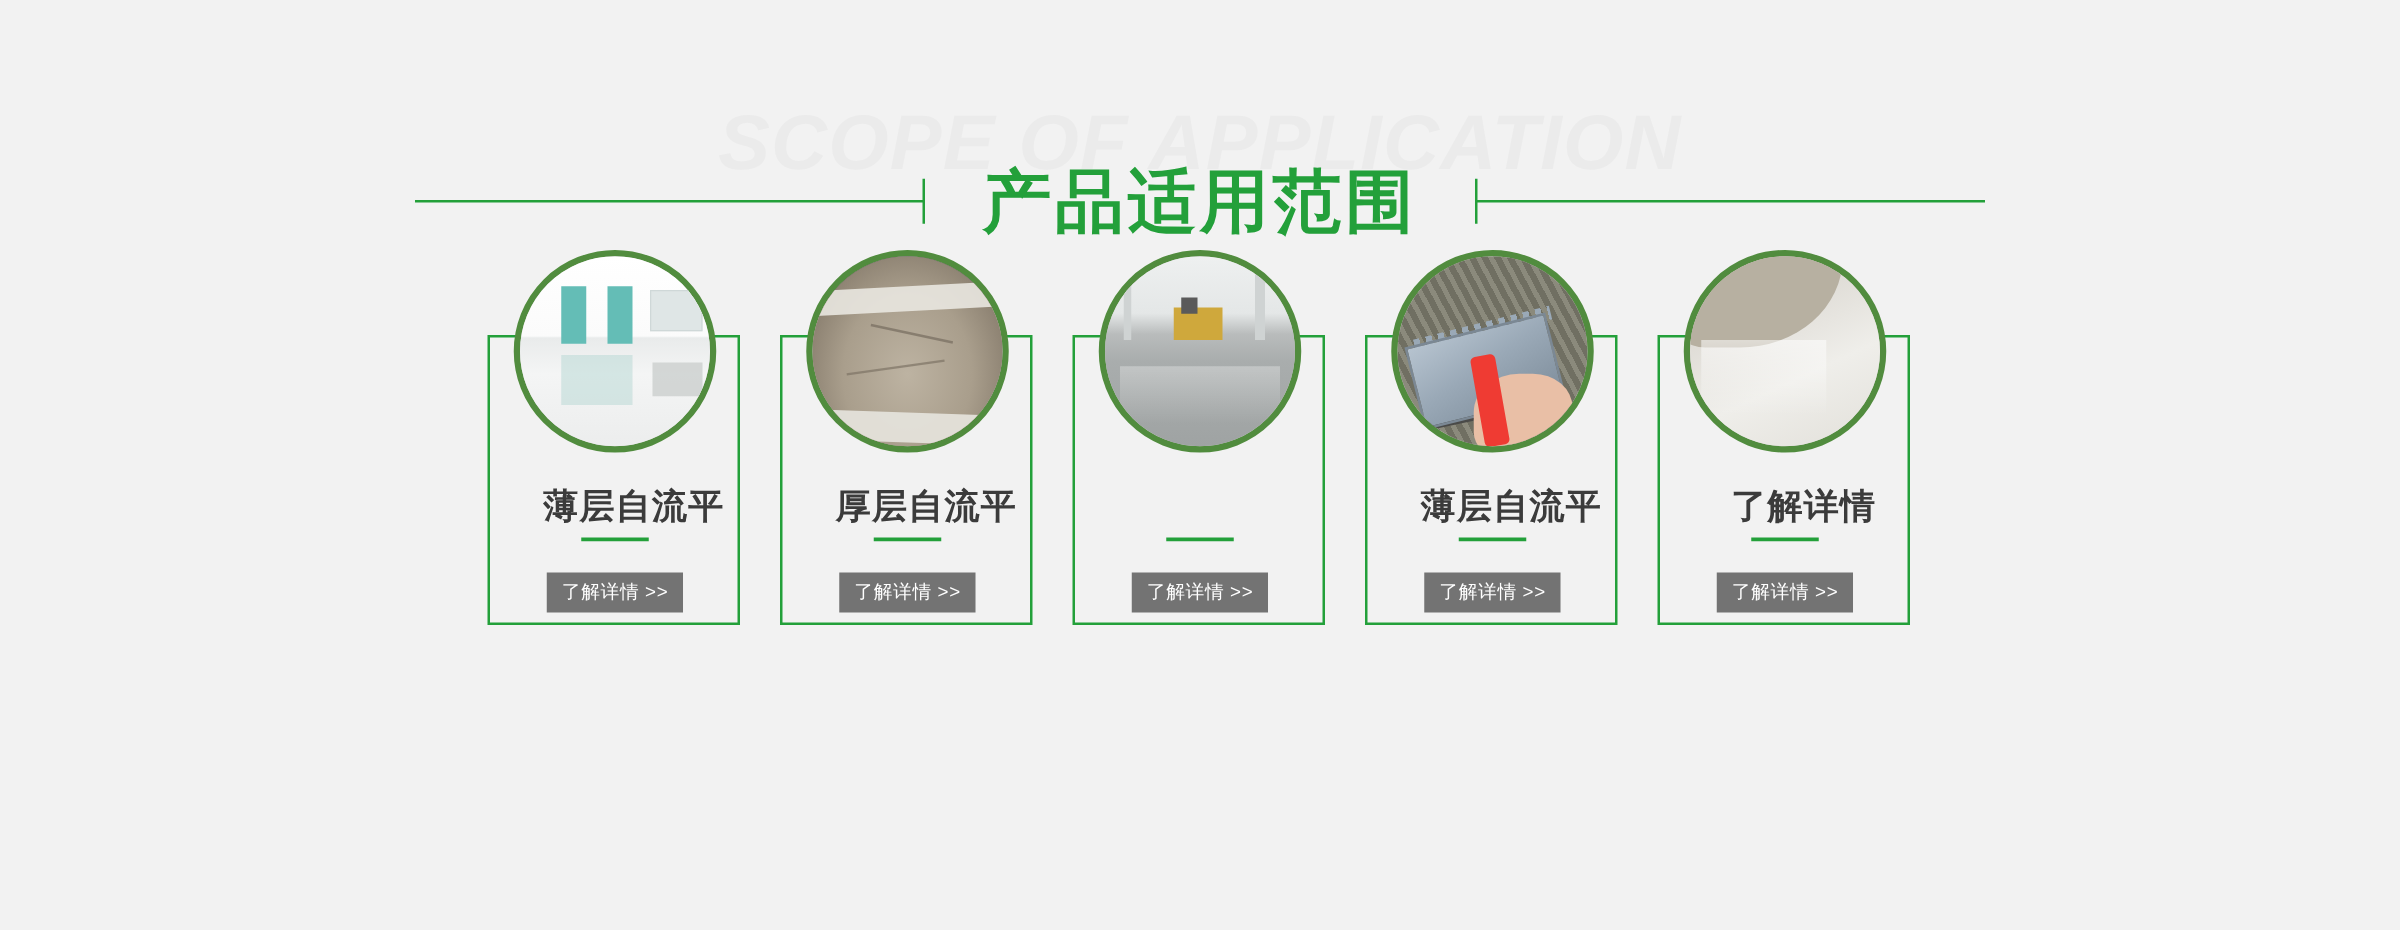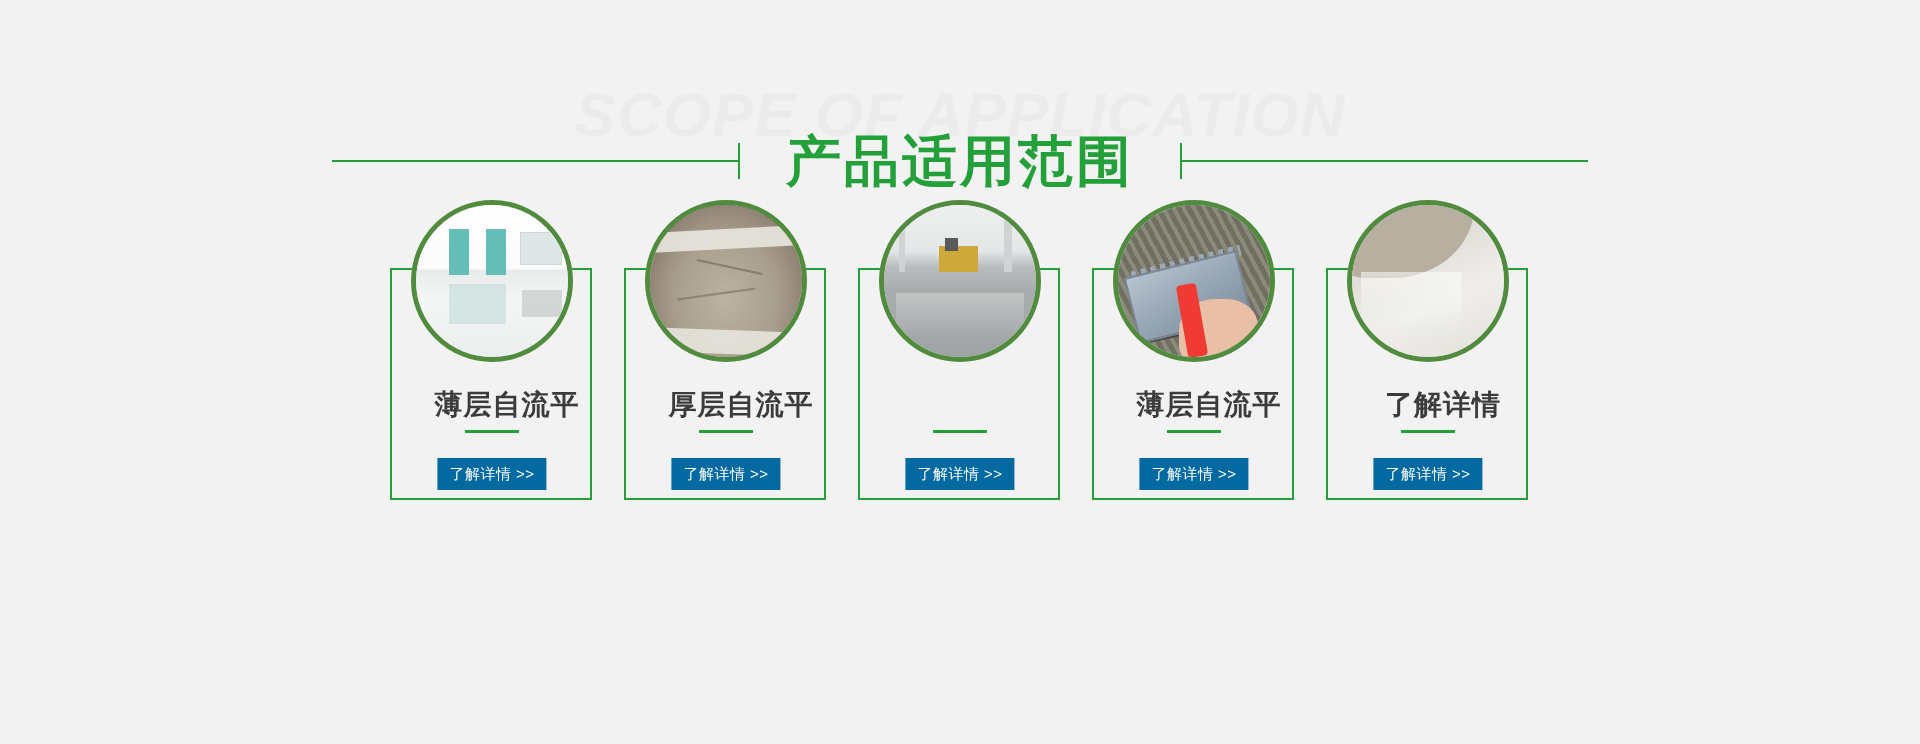--- a/index.html
+++ b/index.html
@@ -150,21 +150,21 @@
     transform: translateX(-50%);
     width: 54px;
     height: 3px;
     background: #23a03a;
   }
   .cta {
     position: absolute;
     left: 50%;
     top: 258px;
     transform: translateX(-50%);
-    background: #0369a1;
+    background: #737373;
     color: #ffffff;
     font-size: 15px;
     line-height: 1;
     padding: 8px 12px 9px 12px;
     white-space: nowrap;
     cursor: pointer;
     border: none;
     font-family: "Liberation Sans", "DejaVu Sans", sans-serif;
     letter-spacing: 0.5px;
   }

